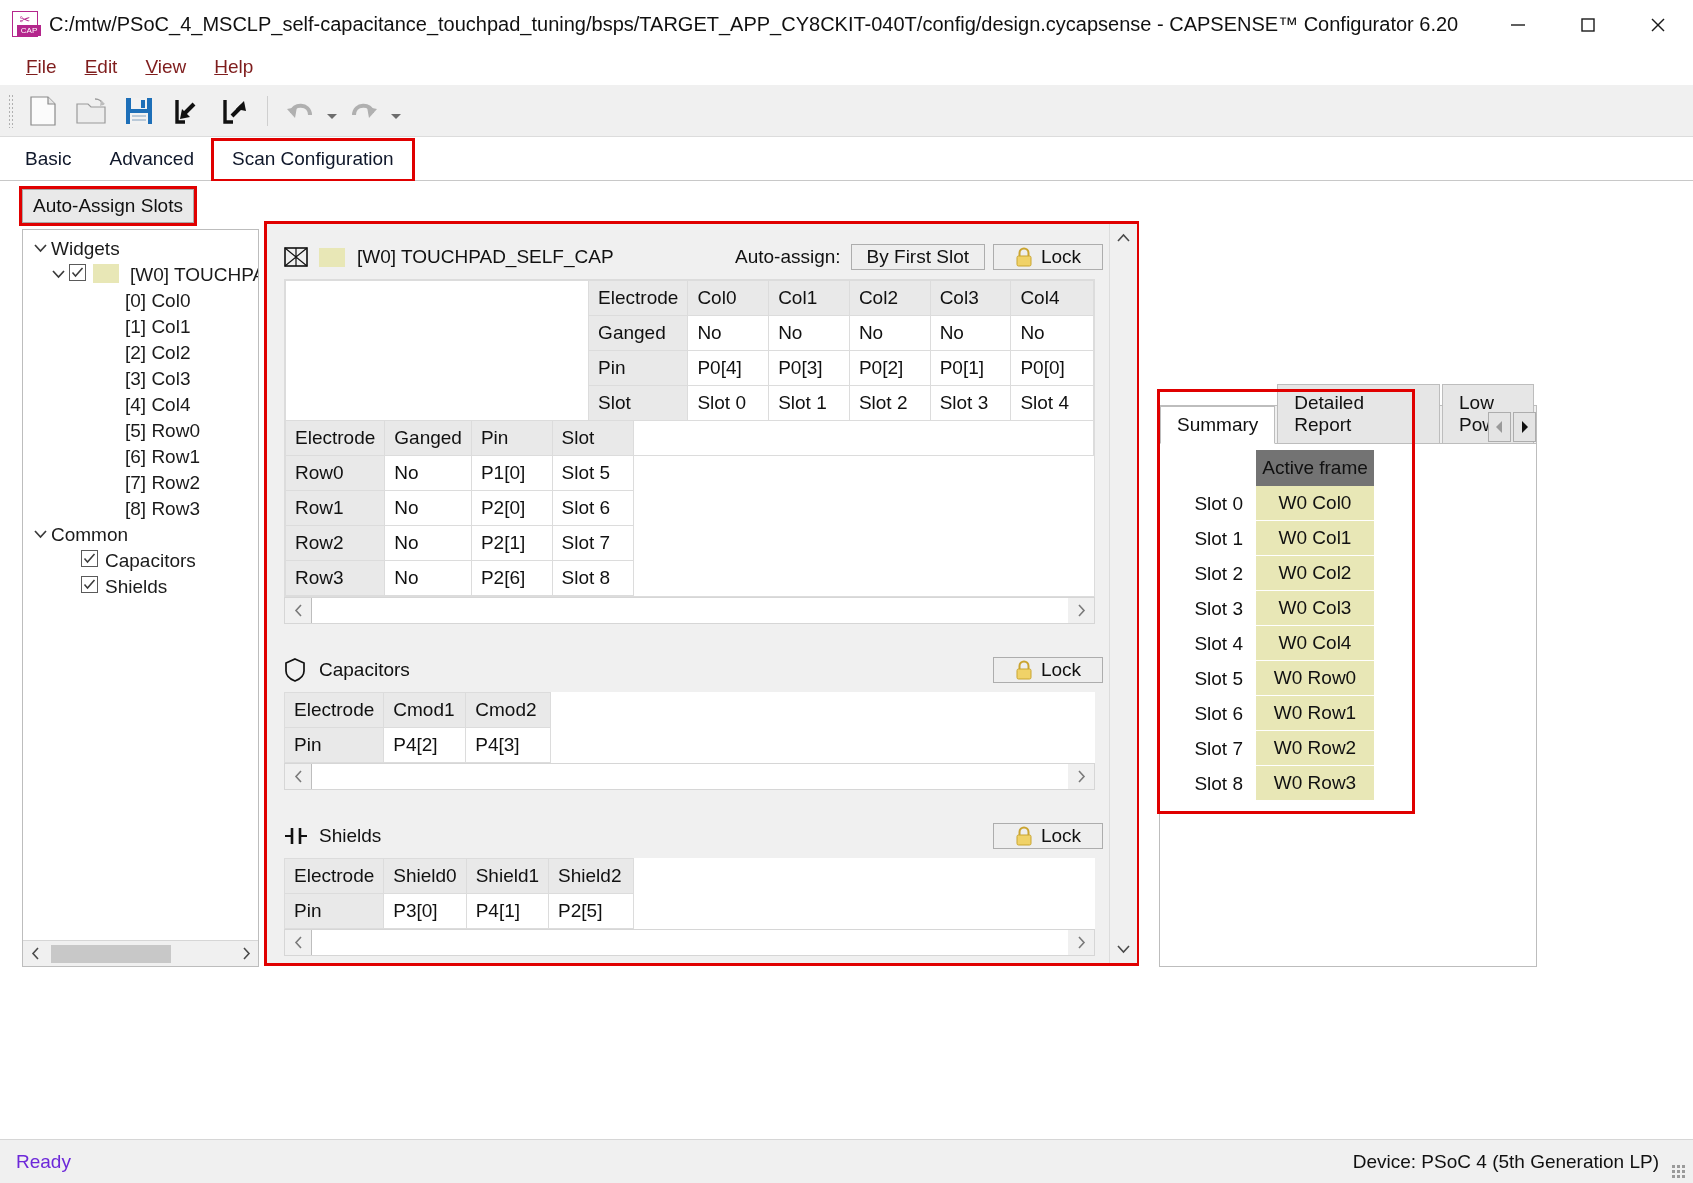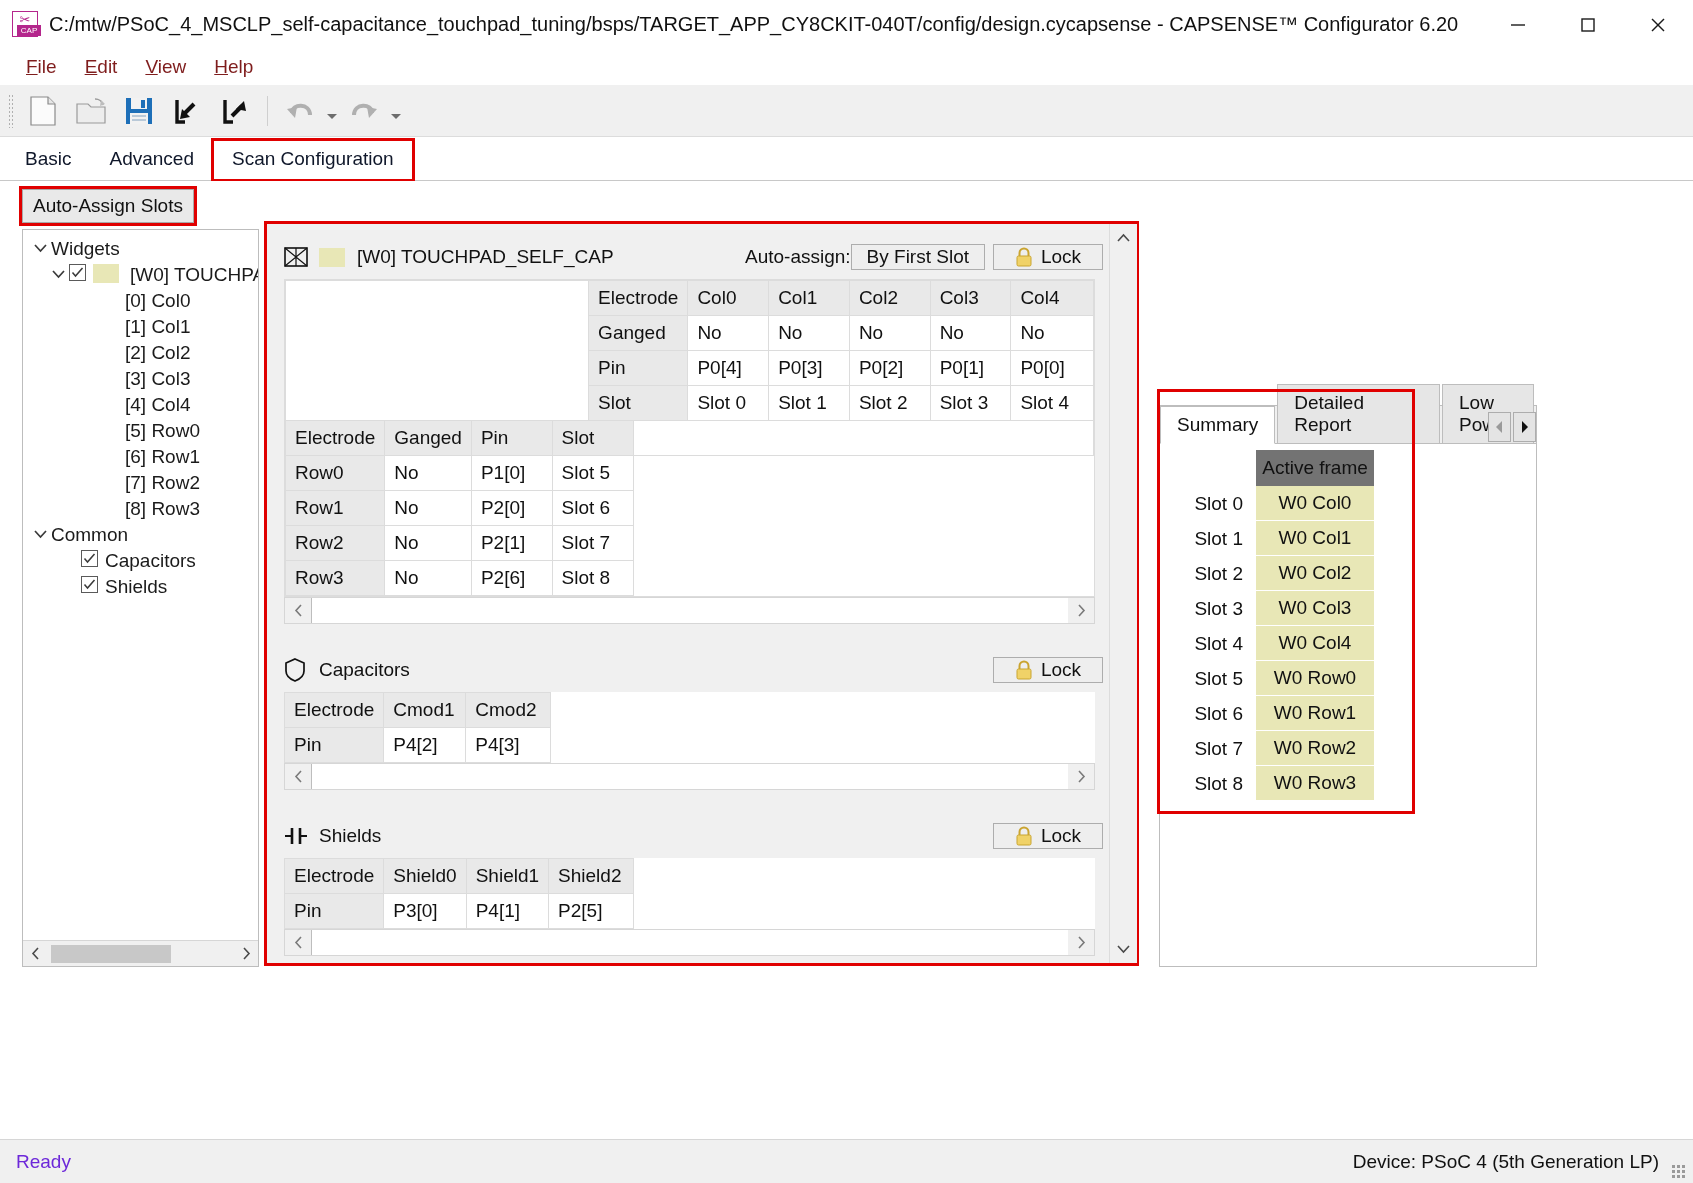--- a/index.html
+++ b/index.html
@@ -127,21 +127,21 @@
               background:#f0f0f0; color:#4a4a4a; font-size:13px; }
   .sb-arrow.bottom { position:absolute; bottom:0; }
   .sb-track { position:absolute; top:27px; bottom:27px; width:27px; background:#f0f0f0;}
   .sb-thumb { position:absolute; top:0; left:3px; width:21px; height:300px; background:#f0f0f0; }
 
   .w-header { display:flex; align-items:center; height:44px; padding: 0 6px 0 14px; margin-top:8px; }
   .w-icon { width:24px;height:24px;margin-right:11px; flex:none; }
   .w-swatch { width:26px;height:19px;background:#e8e7b6;margin-right:12px; flex:none; }
   .w-title { font-size:19px; color:#111; }
   .w-spacer { flex:1; }
-  .w-label { font-size:19px; color:#111; }
+  .w-label { font-size:19px; color:#111; margin-right:10px; }
   .btn {
     padding:1px 15px; font-size:19px; background:#eeeeee;
     border:1px solid #adadad; color:#111; display:flex; align-items:center; gap:8px;
   }
   .lock-btn { min-width:110px; justify-content:center; }
 
   table.grid { border-collapse: collapse; table-layout: fixed; }
   table.grid td, table.grid th {
     border:1px solid #dcdcdc; height:35px; padding:0 9px;
     font-size:19px; text-align:left; font-weight:normal; white-space:nowrap;

